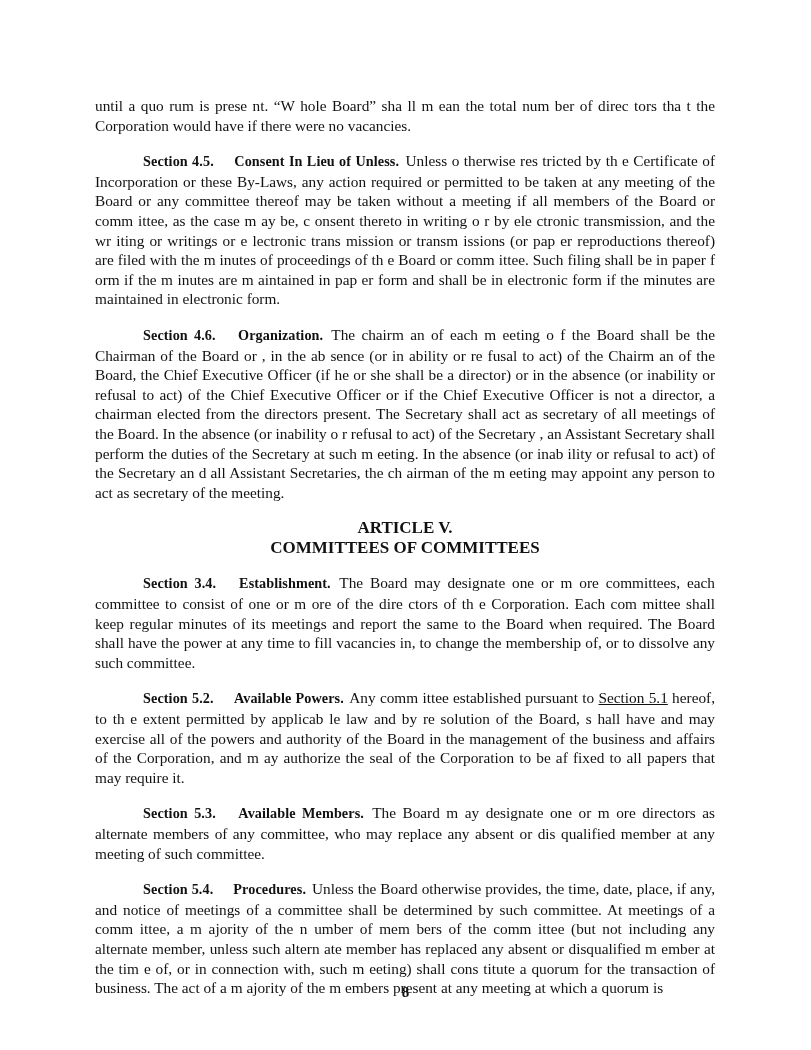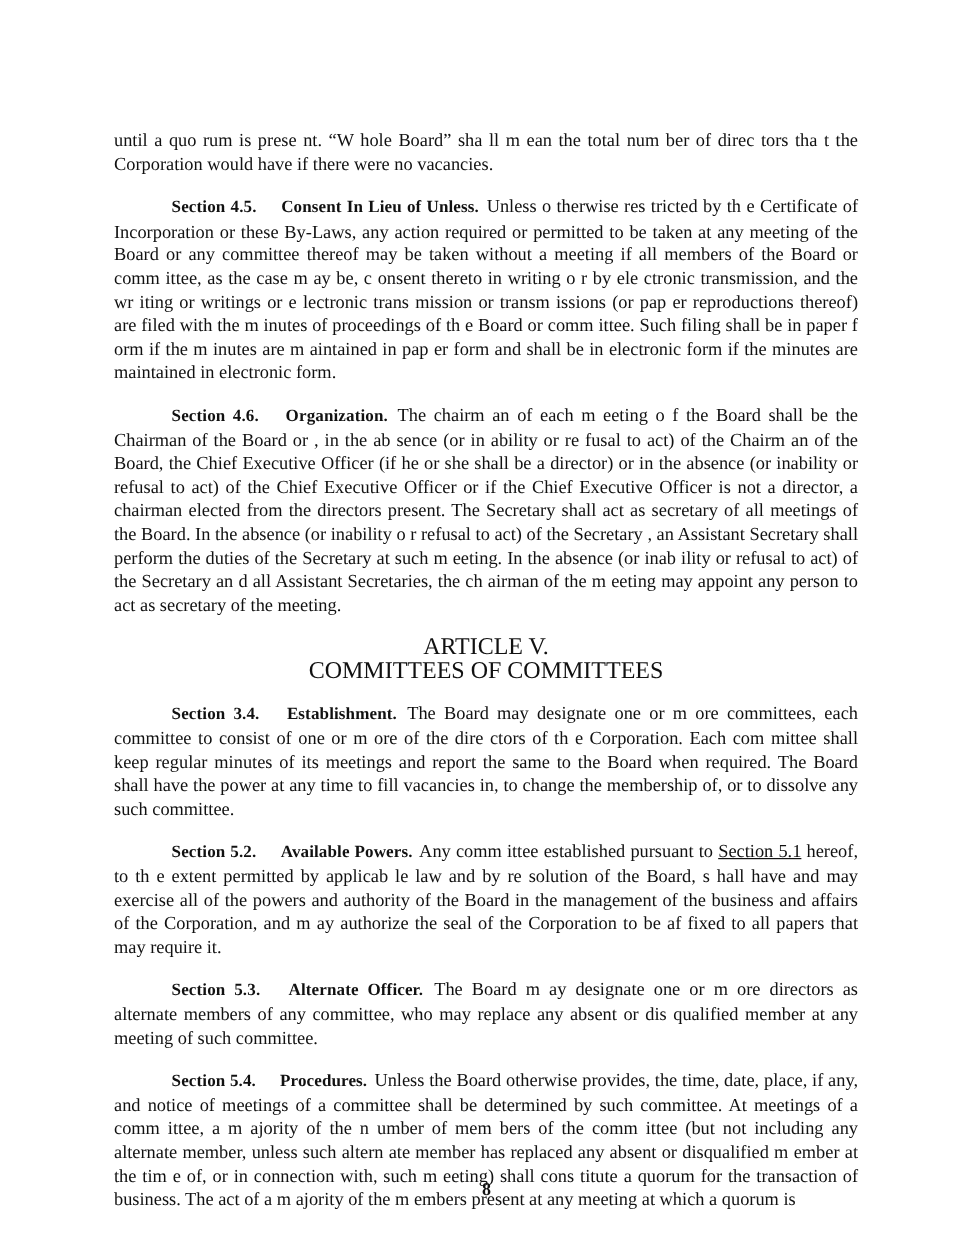--- a/index.html
+++ b/index.html
@@ -11,21 +11,21 @@
       width: 811px;
       height: 1050px;
       position: relative;
       overflow: hidden;
       font-family: "Liberation Serif", "DejaVu Serif", serif;
       color: #111111;
     }
     .page {
       position: absolute;
       left: 95px;
-      top: 108px;
+      top: 96px;
       width: 620px;
       font-size: 15.3px;
       line-height: 19.6px;
       text-align: justify;
     }
     .para {
       margin: 0 0 16px 0;
     }
     .para.indent {
       text-indent: 48px;
@@ -36,22 +36,22 @@
       letter-spacing: 0.1px;
     }
     .sec-num {
       margin-right: 16px;
     }
     .sec-title {
       margin-right: 2px;
     }
     .article {
       text-align: center;
-      font-weight: normal;
-      font-size: 20px;
+      font-weight: bold;
+      font-size: 17px;
       line-height: 19.6px;
       margin: 0 0 16px 0;
     }
     .article div {
       text-align: center;
     }
     .xref {
       text-decoration: underline;
       margin-top: 26px;
     }
@@ -96,21 +96,21 @@
   </p>
 
   <p class="para indent">
     <span class="sec-num">Section 5.2.</span>
     <span class="sec-title">Available Powers.</span>
     <span>Any comm ittee established pursuant to </span><span class="xref">Section 5.1</span><span> hereof, to th e extent permitted by applicab le law and by re solution of the Board, s hall have and may exercise all of the powers and authority of  the Board in the management of the business and affairs of the Corporation, and m   ay authorize the   seal of the Corporation to be af    fixed to all papers that may require it.</span>
   </p>
 
   <p class="para indent">
     <span class="sec-num">Section 5.3.</span>
-    <span class="sec-title">Alternate Officer.</span>
+    <span class="sec-title">Available Members.</span>
     <span>The Board m ay designate  one or m ore directors as alternate members of any committee, who may replace any absent or dis qualified member at any meeting of such committee.</span>
   </p>
 
   <p class="para indent">
     <span class="sec-num">Section 5.4.</span>
     <span class="sec-title">Procedures.</span>
     <span>Unless the Board otherwise provides, the time, date, place, if any, and notice of meetings of a committee shall be determined by such committee.  At meetings of a comm ittee, a m ajority of the n umber of mem bers of the comm ittee (but not including any alternate member, unless such altern ate member has replaced any absent or disqualified m ember at the tim e of, or in connection with, such m eeting) shall cons titute a quorum for the transaction of business.  The act of a m ajority of the m embers present at  any meeting at which a quorum  is</span>
   </p>
 
 </div>

